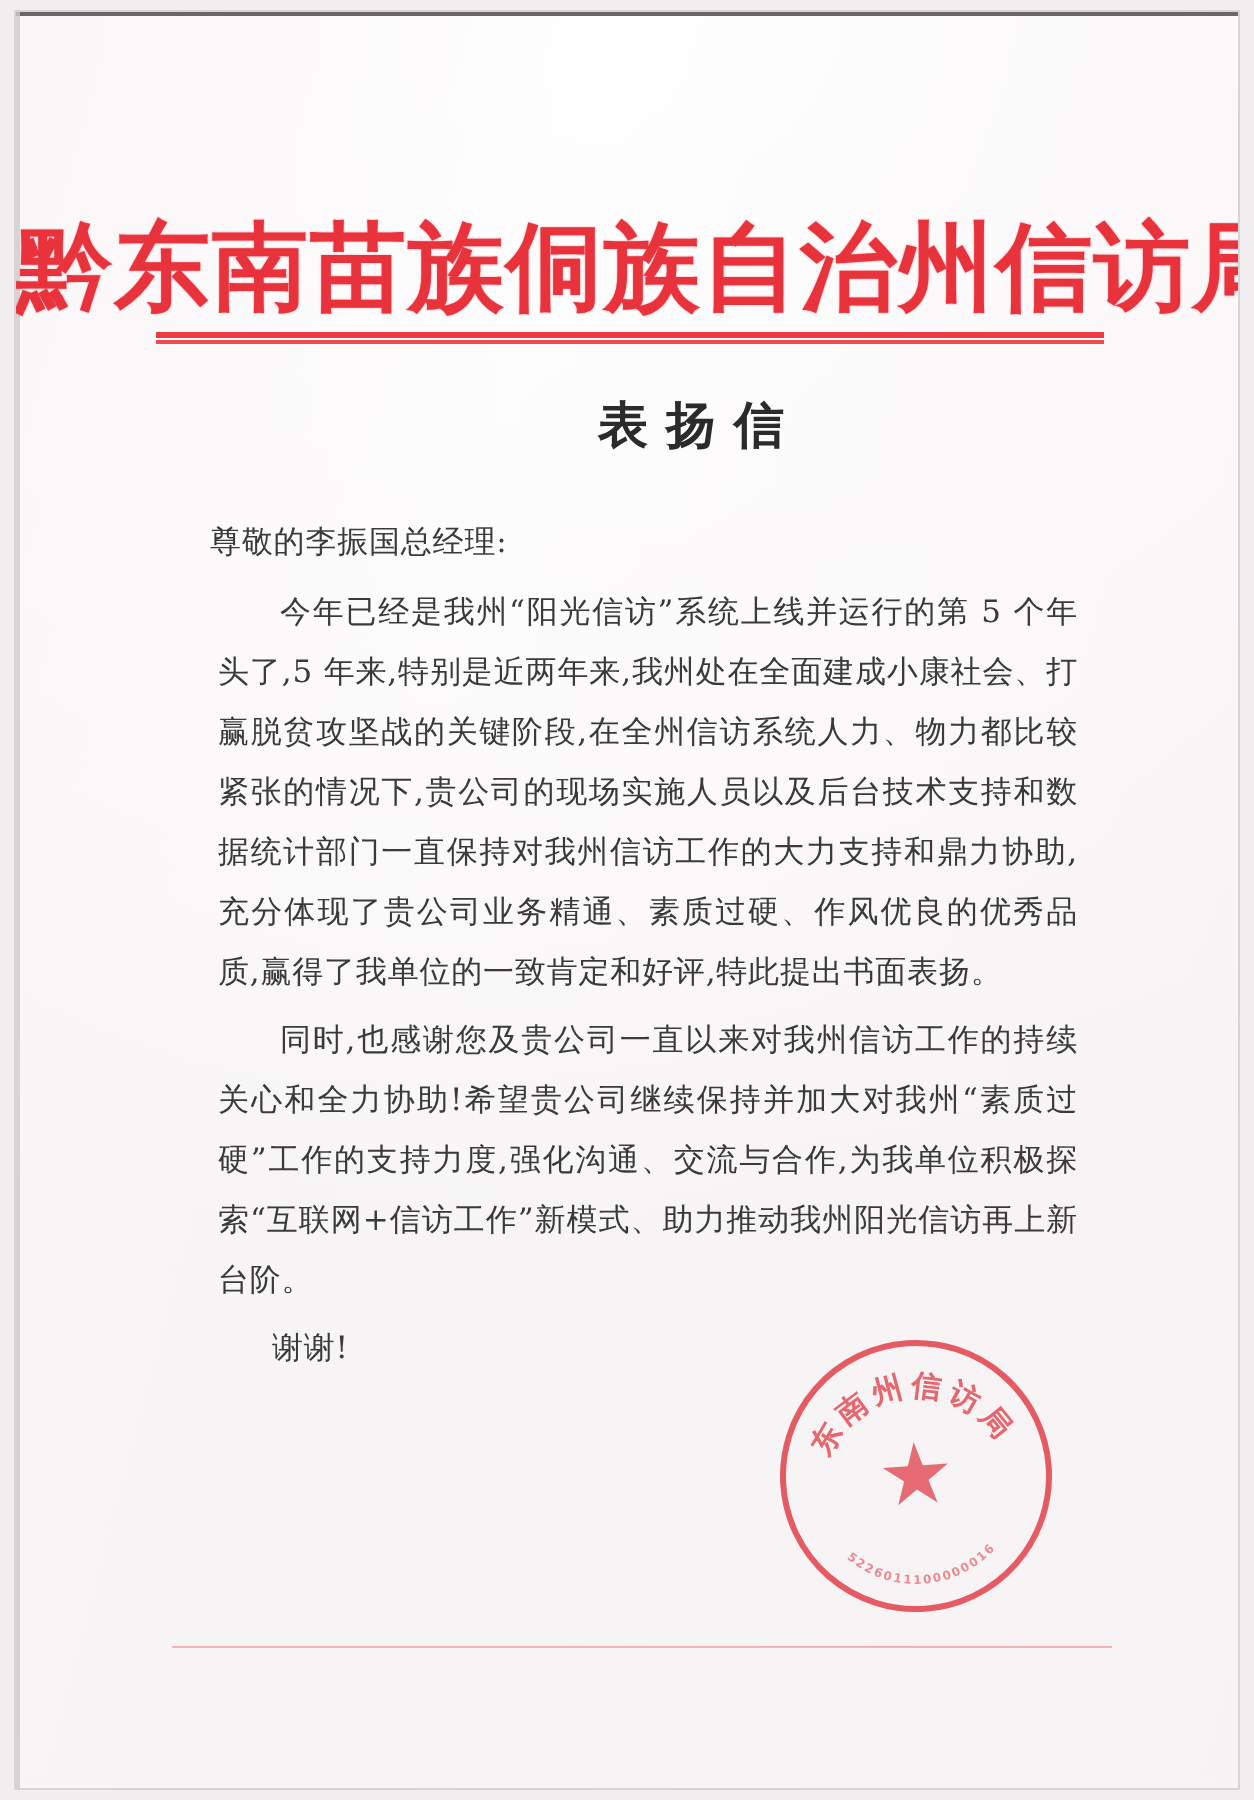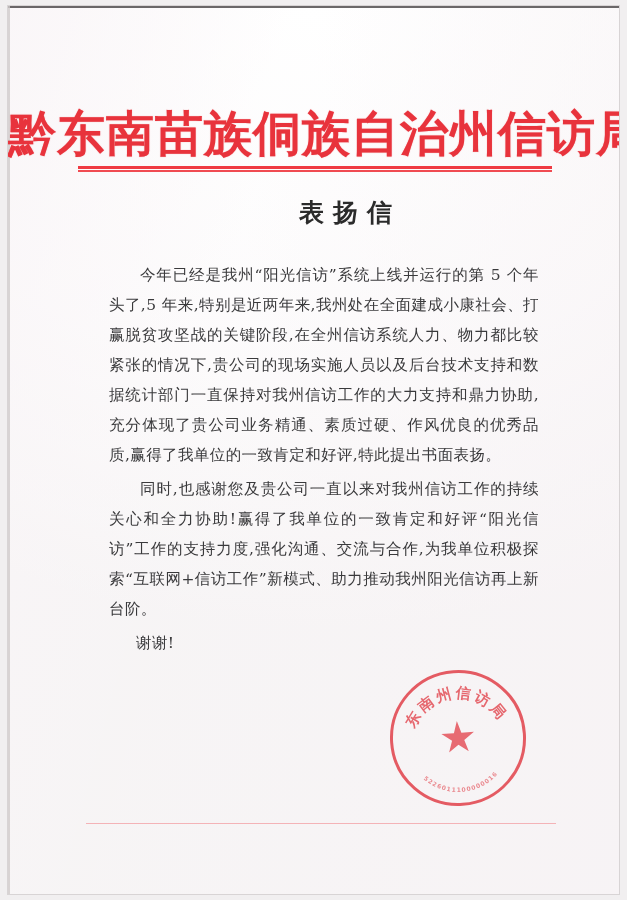--- a/index.html
+++ b/index.html
@@ -157,22 +157,23 @@
 
     <div class="rule-wrap">
       <div class="rule-thick"></div>
       <div class="rule-gap"></div>
       <div class="rule-thin"></div>
     </div>
 
     <div class="doc-title">表扬信</div>
 
     <div class="body-block">
+      <p class="salutation">尊敬的李振国总经理:</p>
       <p class="para">今年已经是我州“阳光信访”系统上线并运行的第 5 个年头了,5 年来,特别是近两年来,我州处在全面建成小康社会、打赢脱贫攻坚战的关键阶段,在全州信访系统人力、物力都比较紧张的情况下,贵公司的现场实施人员以及后台技术支持和数据统计部门一直保持对我州信访工作的大力支持和鼎力协助,充分体现了贵公司业务精通、素质过硬、作风优良的优秀品质,赢得了我单位的一致肯定和好评,特此提出书面表扬。</p>
-      <p class="para">同时,也感谢您及贵公司一直以来对我州信访工作的持续关心和全力协助!赢得了我单位的一致肯定和好评“阳光信访”工作的支持力度,强化沟通、交流与合作,为我单位积极探索“互联网+信访工作”新模式、助力推动我州阳光信访再上新台阶。</p>
+      <p class="para">同时,也感谢您及贵公司一直以来对我州信访工作的持续关心和全力协助!希望贵公司继续保持并加大对我州“素质过硬”工作的支持力度,强化沟通、交流与合作,为我单位积极探索“互联网+信访工作”新模式、助力推动我州阳光信访再上新台阶。</p>
       <p class="closing">谢谢!</p>
     </div>
 
     <div class="sign-area">
       <div class="seal">
         <div class="seal-inner">
           <svg class="seal-arc" viewBox="0 0 130 130">
             <defs>
               <path id="arcTop" d="M 18,72 A 47,47 0 0 1 112,72"></path>
               <path id="arcBottom" d="M 12,66 A 53,53 0 0 0 118,66"></path>

